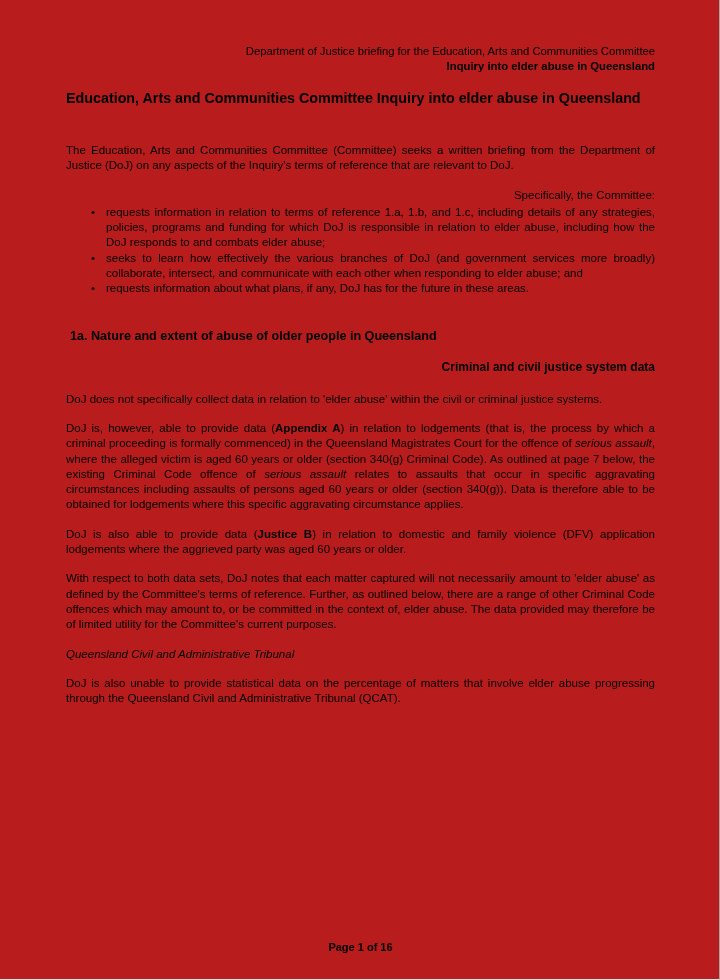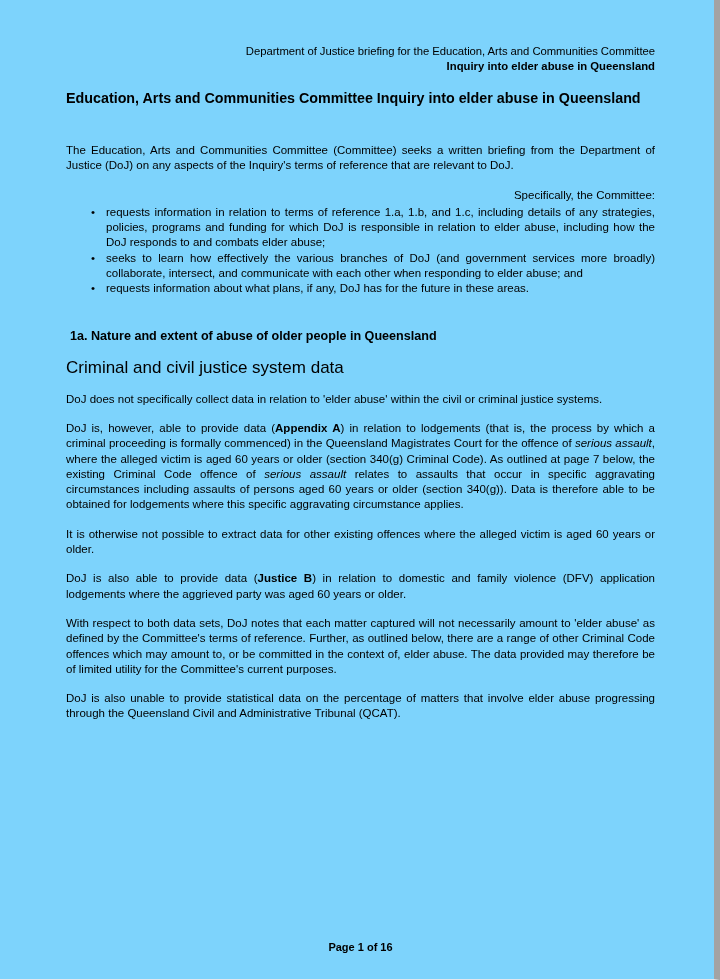--- a/index.html
+++ b/index.html
@@ -10,22 +10,22 @@
   }
   body {
     font-family: "Liberation Sans", sans-serif;
     color: #000000;
   }
   .page {
     position: relative;
     width: 720px;
     height: 980px;
     box-sizing: border-box;
-    background: #7dd3fc;
-    border-right: 6px solid #a3a3a3;
+    background: #b91c1c;
+    border-right: 1px solid #a3a3a3;
     border-bottom: 1px solid #e6e6ec;
     overflow: hidden;
   }
 
   
   .doc-header {
     position: absolute;
     left: 66px;
     top: 44px;
     width: 589px;
@@ -102,24 +102,24 @@
   }
   h2.section-heading {
     margin: 0 0 16px 4px;
     font-size: 12.6px;
     font-weight: bold;
     line-height: 16px;
     text-align: left;
   }
   h3.sub-heading {
     margin: 0 0 17px 0;
-    font-size: 17px;
-    font-weight: normal;
+    font-size: 12px;
+    font-weight: bold;
     line-height: 15px;
-    text-align: left;
+    text-align: right;
   }
   p.italic-heading {
     margin: 0 0 14px 0;
     font-size: 11.5px;
     font-style: italic;
     line-height: 15.3px;
     text-align: left;
   }
   .spacer-lg { height: 17px; }
 
@@ -177,28 +177,28 @@
 
     <h3 class="sub-heading">Criminal and civil justice system data</h3>
 
 
     <p class="para">DoJ does not specifically collect data in relation to 'elder abuse' within the civil or criminal justice systems.</p>
 
     <p class="para">
       <span>DoJ is, however, able to provide data (</span><b>Appendix A</b><span>) in relation to lodgements (that is, the process by which a criminal proceeding is formally commenced) in the Queensland Magistrates Court for the offence of </span><i>serious assault</i><span>, where the alleged victim is aged 60 years or older (section 340(g) Criminal Code). As outlined at page 7 below, the existing Criminal Code offence of </span><i>serious assault</i><span> relates to assaults that occur in specific aggravating circumstances including assaults of persons aged 60 years or older (section 340(g)). Data is therefore able to be obtained for lodgements where this specific aggravating circumstance applies.</span>
     </p>
 
-    <p class="para">It is otherwise not possible to extract data for other existing offences where the alleged victim is aged 60 years or older.</p>
 
     <p class="para">
       <span>DoJ is also able to provide data (</span><b>Justice B</b><span>) in relation to domestic and family violence (DFV) application lodgements where the aggrieved party was aged 60 years or older.</span>
     </p>
 
     <p class="para">With respect to both data sets, DoJ notes that each matter captured will not necessarily amount to 'elder abuse' as defined by the Committee's terms of reference. Further, as outlined below, there are a range of other Criminal Code offences which may amount to, or be committed in the context of, elder abuse. The data provided may therefore be of limited utility for the Committee's current purposes.</p>
 
+    <p class="italic-heading">Queensland Civil and Administrative Tribunal</p>
 
     <p class="para tight">DoJ is also unable to provide statistical data on the percentage of matters that involve elder abuse progressing through the Queensland Civil and Administrative Tribunal (QCAT).</p>
 
   </div>
 
   <div class="doc-footer">Page 1 of 16</div>
 
 </div>
 
 </body></html>

